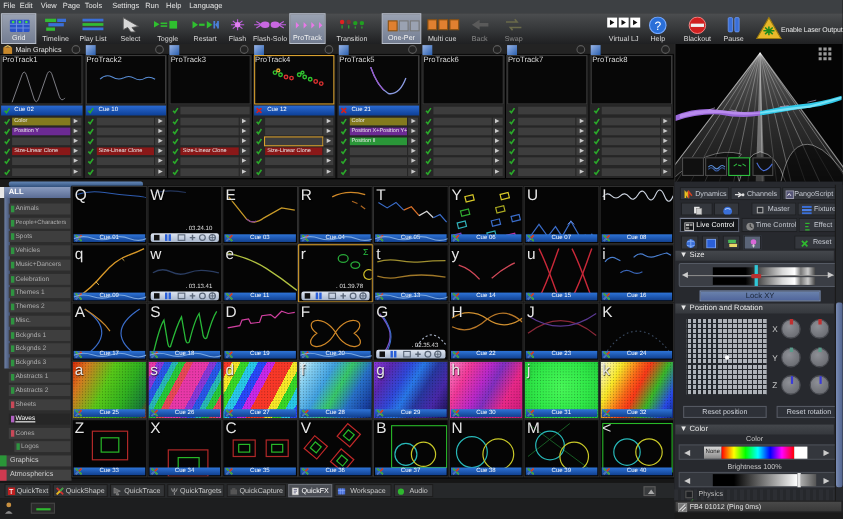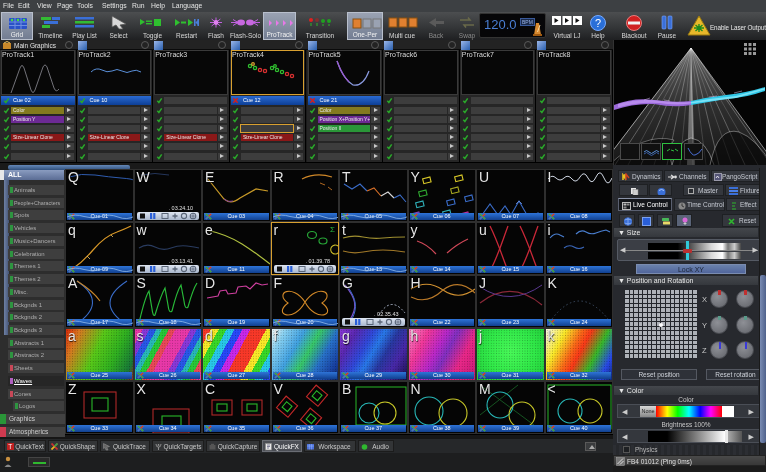--- a/index.html
+++ b/index.html
@@ -180,29 +180,20 @@
             <path d="M8 7.5 L15 3 v3 h8 v3 h-8 v3 Z" fill="#5a5a5a"></path>
           </svg></div>
         <div class="lbl">Back</div>
       </div>
 <div class="tbtn" style="left:452px;width:30px;color:#8a8a8a">
         <div class="ticon"><svg width="30" height="15" viewBox="0 0 30 15">
             <path d="M8 5h10l-2-2.5M22 10H12l2 2.5" stroke="#6a6a4a" stroke-width="1.5" fill="none"></path>
           </svg></div>
         <div class="lbl">Swap</div>
       </div>
-<div class="abs" style="left:479px;top:1px;width:67px;height:25px;background:#060608;border:1px solid #333;border-radius:2px;">
-  <span class="abs" style="left:4px;top:3px;font-size:13px;color:#4a7fd4;">120.0</span>
-  <span class="abs" style="left:40px;top:4px;font-size:5px;color:#9ab4e8;background:#1a2a4a;border:1px solid #3a5a9a;padding:0 1px;">BPM</span>
-  <svg class="abs" style="left:50px;top:7px" width="14" height="16" viewBox="0 0 14 16">
-          <path d="M4 14 L6 2 h3 L11 14 Z" fill="#d88a30"></path>
-          <path d="M7.5 11 L10 4" stroke="#f8d8a0" stroke-width="1"></path>
-          <rect x="3" y="13" width="9" height="2" fill="#a05a10"></rect>
-        </svg>
-</div>
 <div class="tbtn" style="left:549px;width:36px">
         <div class="ticon"><svg width="36" height="15" viewBox="0 0 36 15">
             <g>
               <rect x="3" y="1" width="9" height="9" fill="#fff"></rect>
               <path d="M5.5 3l4 2.5-4 2.5z" fill="#111"></path>
               <rect x="13.5" y="1" width="9" height="9" fill="#fff"></rect>
               <path d="M16 3l4 2.5-4 2.5z" fill="#111"></path>
               <rect x="24" y="1" width="9" height="9" fill="#fff"></rect>
               <path d="M26.5 3l4 2.5-4 2.5z" fill="#111"></path>
             </g>

